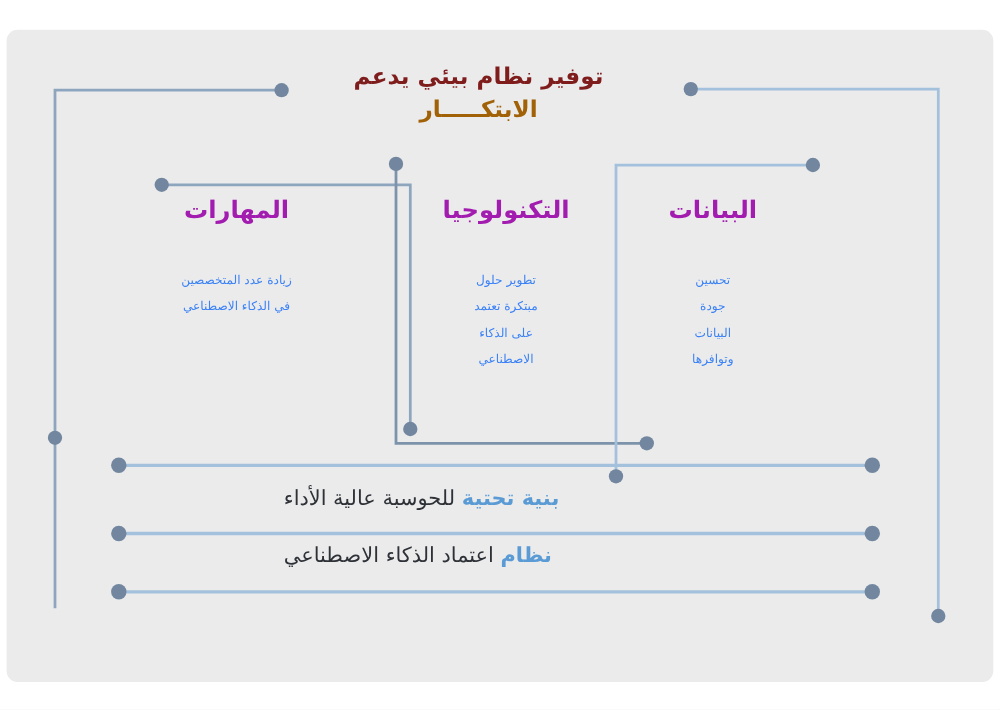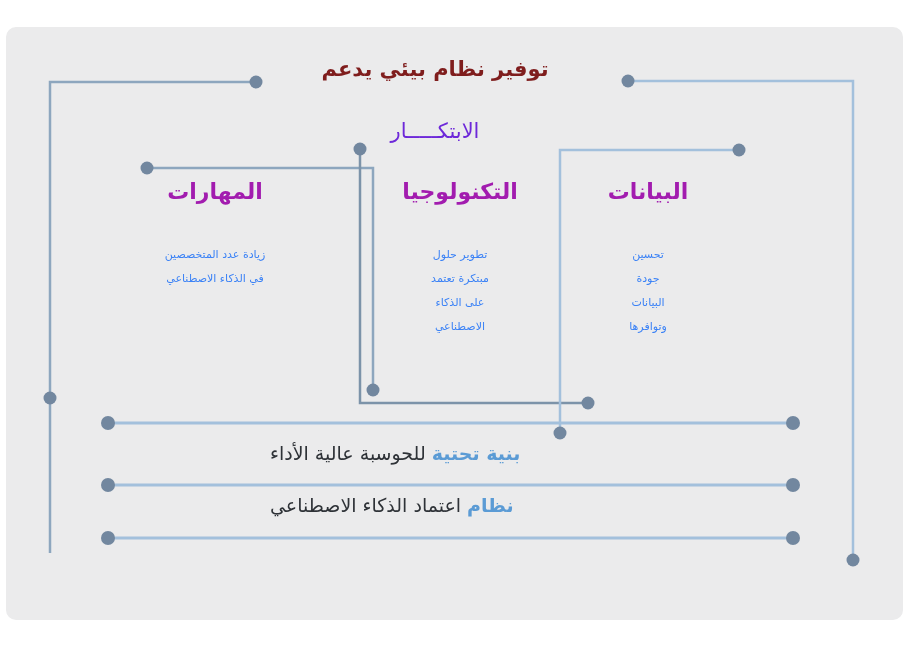--- a/index.html
+++ b/index.html
@@ -43,25 +43,24 @@
   }
   .title-line1 {
     font-size: 21px;
     font-weight: bold;
     color: #7f1d1d;
     line-height: 31px;
     white-space: nowrap;
   }
   .title-line2 {
     font-size: 21px;
-    font-weight: normal;
-    color: #6d28d9;
+    font-weight: bold;
+    color: #a16207;
     line-height: 28px;
     white-space: nowrap;
-    margin-top: 32px;
   }
   .col {
     position: absolute;
     text-align: center;
     direction: rtl;
   }
   .col-skills     { left: 115px; top: 180px; width: 200px; }
   .col-technology { left: 395px; top: 180px; width: 130px; }
   .col-data       { left: 598px; top: 180px; width: 100px; }
   .col-heading {
@@ -73,21 +72,21 @@
   }
   .col-body {
     margin-top: 39px;
     font-size: 11px;
     color: #3b82f6;
     line-height: 24px;
     white-space: pre-line;
   }
   .bottom-row {
     position: absolute;
-    left: 270px;
+    left: 258px;
     direction: rtl;
     white-space: nowrap;
     font-size: 19px;
     color: #2e3237;
     line-height: 27px;
   }
   .bottom-row-1 { top: 440px; }
   .bottom-row-2 { top: 492px; }
   .hl {
     color: #5b9bd5;

